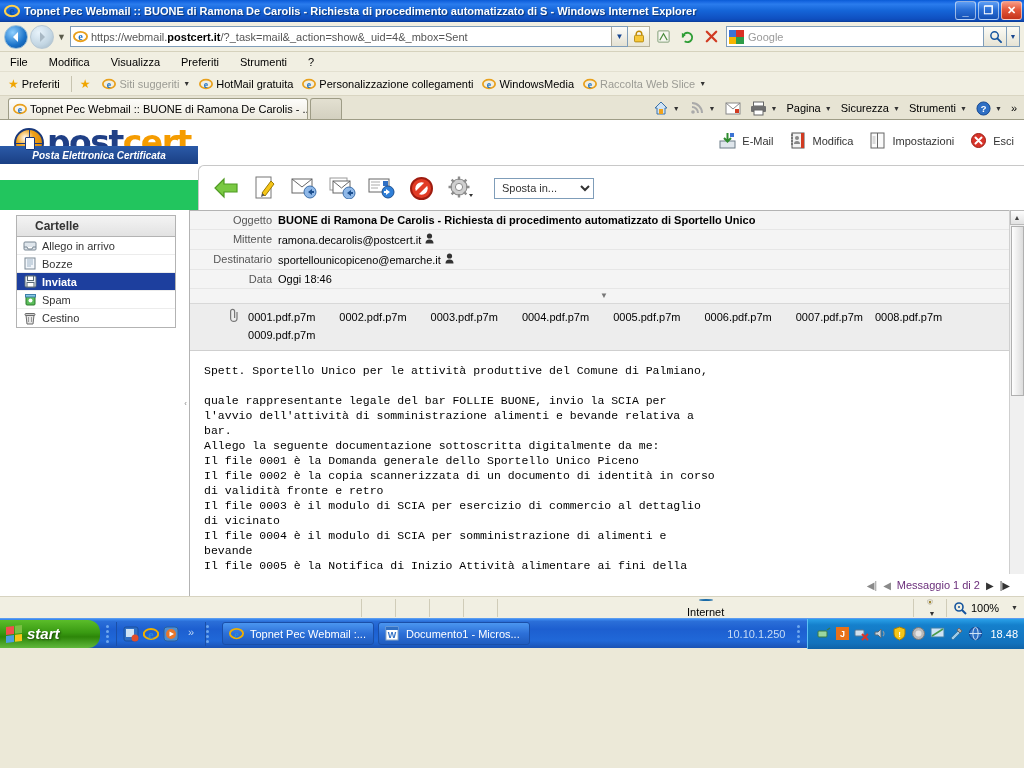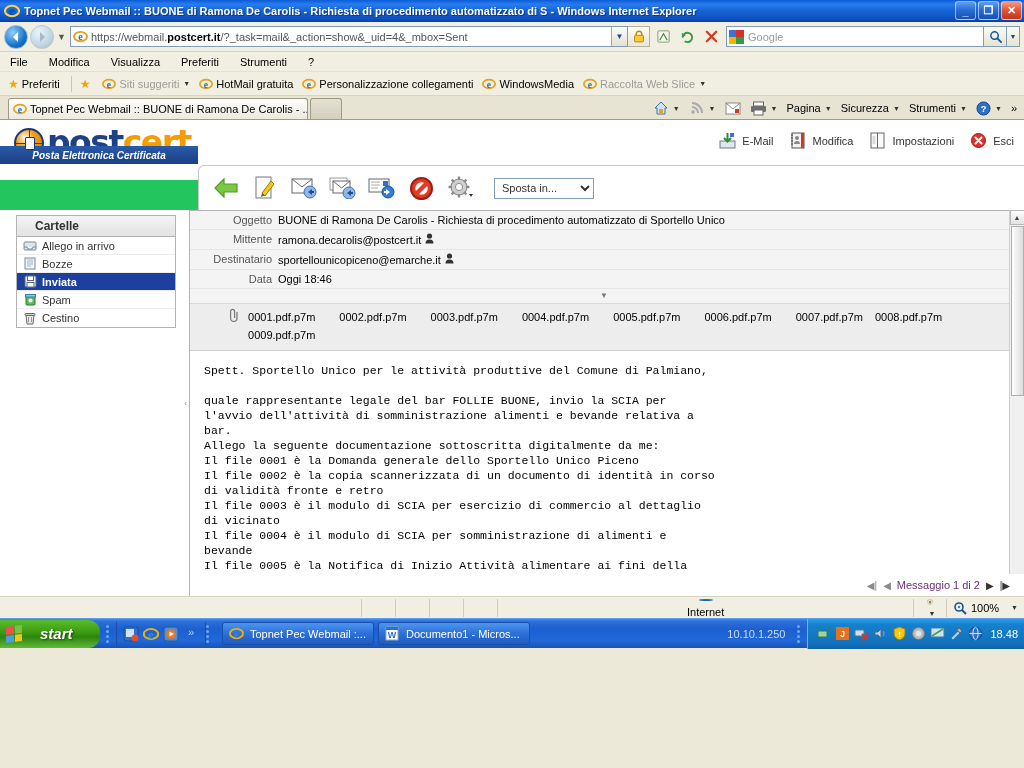--- a/index.html
+++ b/index.html
@@ -169,21 +169,21 @@
   .sidebar-handle { width:7px; background:#fff; display:flex;align-items:center;justify-content:center;
                     color:#888; font-size:8px;}
 
   
   .msgpane { flex:1 1 auto; position:relative; border:1px solid #b3b3b3; margin:0 5px 0 0;
              background:#fff; overflow:hidden; display:flex; flex-direction:column;}
   .hdr-table { background:#f4f4f4; }
   .hdr-row { display:flex; font-size:11px; border-bottom:1px solid #e6e6e6;}
   .hdr-label { width:88px; text-align:right; padding:3px 6px 3px 0; color:#555; flex:0 0 auto;}
   .hdr-val { padding:3px 0; color:#000; display:flex; align-items:center; gap:4px;}
-  .hdr-row.subject .hdr-val { font-weight:normal; }
+  .hdr-row.subject .hdr-val { font-weight:bold; }
   .hdr-expand { text-align:center; color:#777; font-size:8px; padding:2px 0 3px 0; background:#f4f4f4;
                 border-bottom:1px solid #d8d8d8;}
   .att-row { background:#ededed; border-bottom:1px solid #cfcfcf; display:flex; padding:4px 0 6px 0;}
   .att-clip { width:58px; text-align:right; padding-right:8px; color:#666; font-size:12px; flex:0 0 auto;}
   .att-list { display:flex; flex-wrap:wrap; font-size:11px; }
   .att-item { color:#000; margin-right:24px; line-height:18px; white-space:nowrap;}
   .body-scroll { flex:1 1 auto; overflow:hidden; position:relative; background:#fff;}
   .body-text {
     font-family:"Liberation Mono", monospace; font-size:11.5px; line-height:15px;
     color:#000; padding:12px 0 0 14px; white-space:pre-wrap;
@@ -221,21 +221,21 @@
               background:radial-gradient(circle at 35% 30%,#bfe8ff,#2e8bd0 50%,#14609c 100%);
               border:1px solid #1a6ba8; position:relative;}
 
   
   .taskbar { height:30px; display:flex; align-items:center;
              background:linear-gradient(180deg,#3f8ef4 0%,#2b6fd8 8%,#1d5fd0 35%,#2068d8 75%,#1a52b4 100%);
              border-top:1px solid #5a9cf0;}
   .startbtn {
     height:28px; width:100px; margin-right:6px;
     background:linear-gradient(180deg,#5bbd2a 0%,#399a12 45%,#2d8609 60%,#60b83c 100%);
-    border-radius:0 12px 12px 0; display:flex; align-items:center; padding-left:6px; gap:18px;
+    border-radius:0 12px 12px 0; display:flex; align-items:center; padding-left:6px; gap:5px;
     color:#fff; font-size:15px; font-weight:bold; font-style:italic;
     text-shadow:1px 1px 2px rgba(0,0,0,.5);
   }
   .flag { width:16px;height:16px; display:grid; grid-template-columns:1fr 1fr; grid-template-rows:1fr 1fr;
           gap:1px; transform:skewY(-8deg);}
   .flag i { display:block; }
   .quicklaunch { display:flex; align-items:center; gap:4px; padding:0 6px; height:24px;
                  border-left:1px solid #1a4fa8; border-right:1px solid #1a4fa8;}
   .ql-ico { width:16px;height:16px;}
   .tasks { display:flex; align-items:center; gap:4px; padding-left:6px; flex:1 1 auto;}

